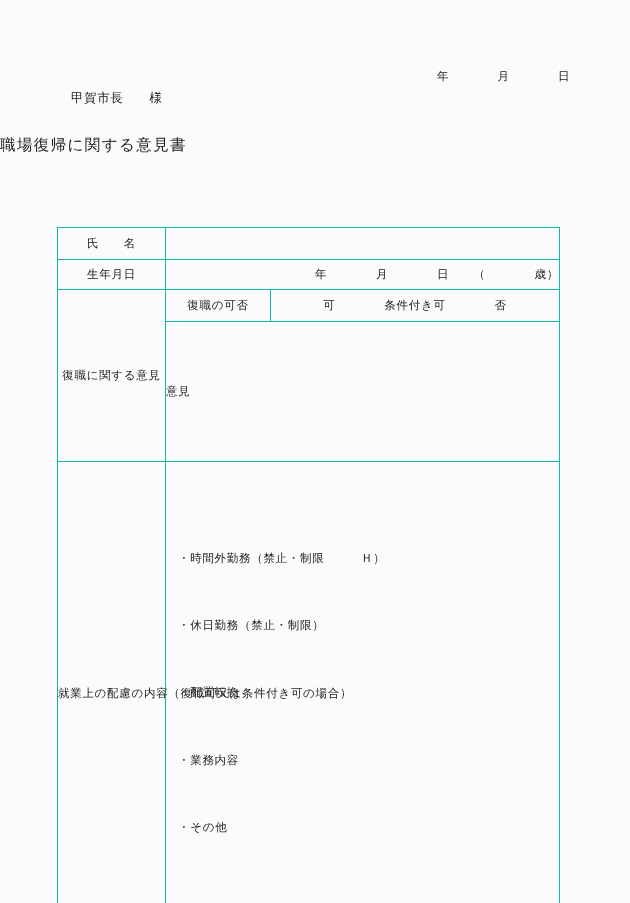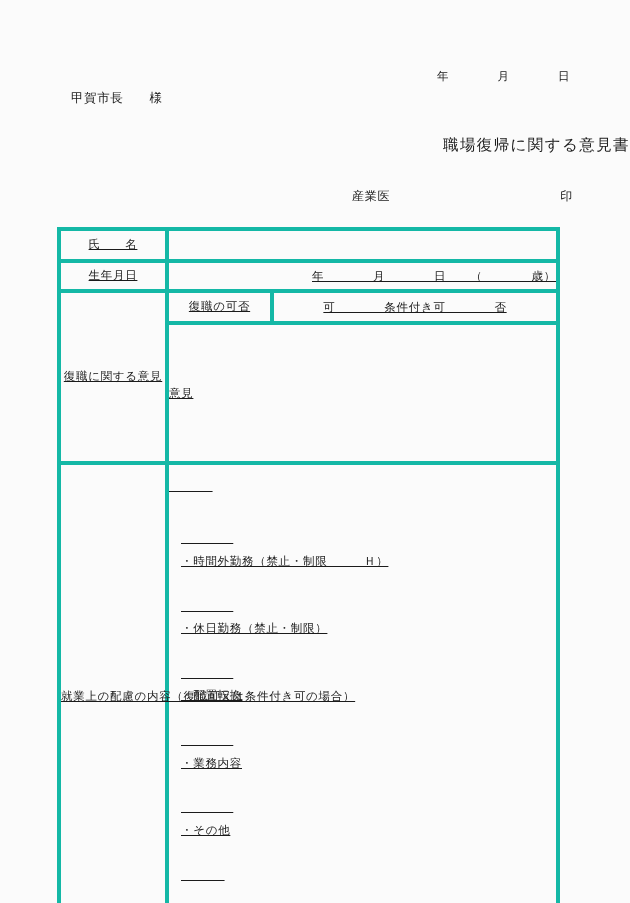--- a/index.html
+++ b/index.html
@@ -52,21 +52,21 @@
     letter-spacing: 0.6px;
     white-space: pre;
     text-align: center;
   }
 
   .doc-title {
     position: absolute;
     left: 0;
     right: 0;
     top: 135px;
-    text-align: right;
+    text-align: left;
     font-size: 15.5px;
     letter-spacing: 1.4px;
     white-space: pre;
   }
 
   .signature-row {
     position: absolute;
     left: 57px;
     right: 57px;
     top: 188px;
@@ -92,27 +92,26 @@
   
   table.form-table {
     position: absolute;
     left: 57px;
     top: 227px;
     width: 503px;
     border-collapse: collapse;
     table-layout: fixed;
   }
   table.form-table td {
-    border: 4px solid #14b8a6;
+    border: 1px solid #14b8a6;
     font-size: 11.5px;
     letter-spacing: 0.7px;
     padding: 0;
     vertical-align: middle;
     white-space: pre;
-    text-decoration: underline;
   }
 
   .col-label { width: 108px; }
   .col-sub   { width: 105px; }
 
   .lbl {
     text-align: center;
     padding: 5px 3px;
     line-height: 1.55;
   }
@@ -170,24 +169,20 @@
 
 <div class="page">
 
 
   <div class="date-line-top">年　　　　月　　　　日</div>
 
   <div class="addressee">甲賀市長　　様</div>
 
   <div class="doc-title">職場復帰に関する意見書</div>
 
-  <div class="signature-row">
-    <span class="sig-label">産業医</span>
-    <span class="sig-seal">印</span>
-  </div>
 
   <table class="form-table">
     <colgroup>
       <col class="col-label">
       <col class="col-sub">
       <col>
     </colgroup>
     <tbody>
 
       <tr class="r-name">

